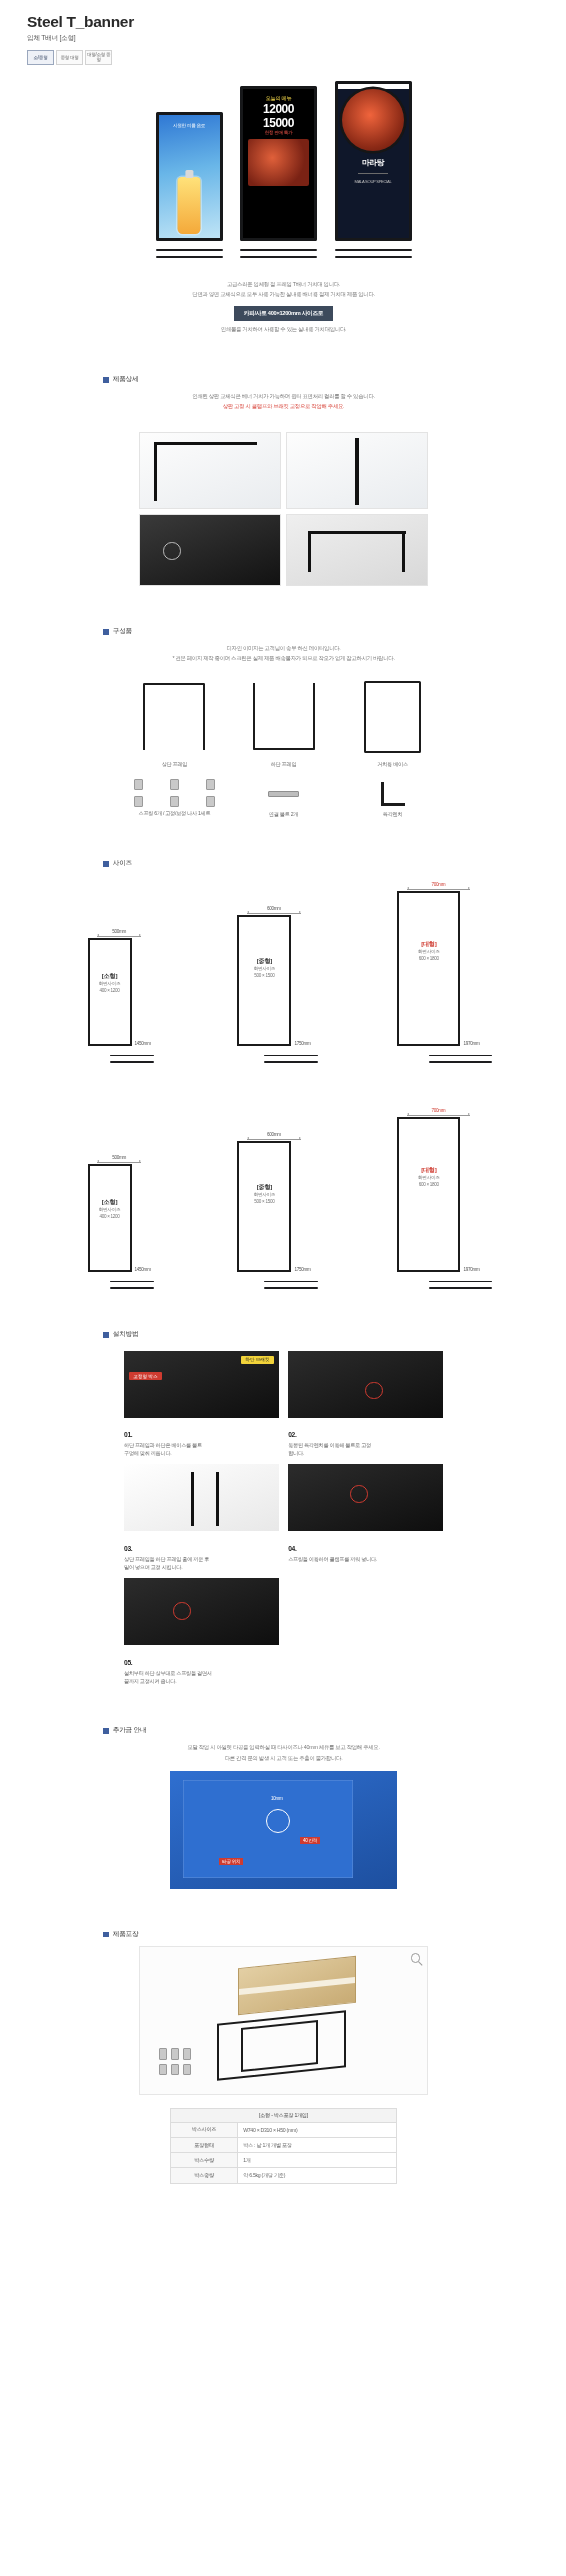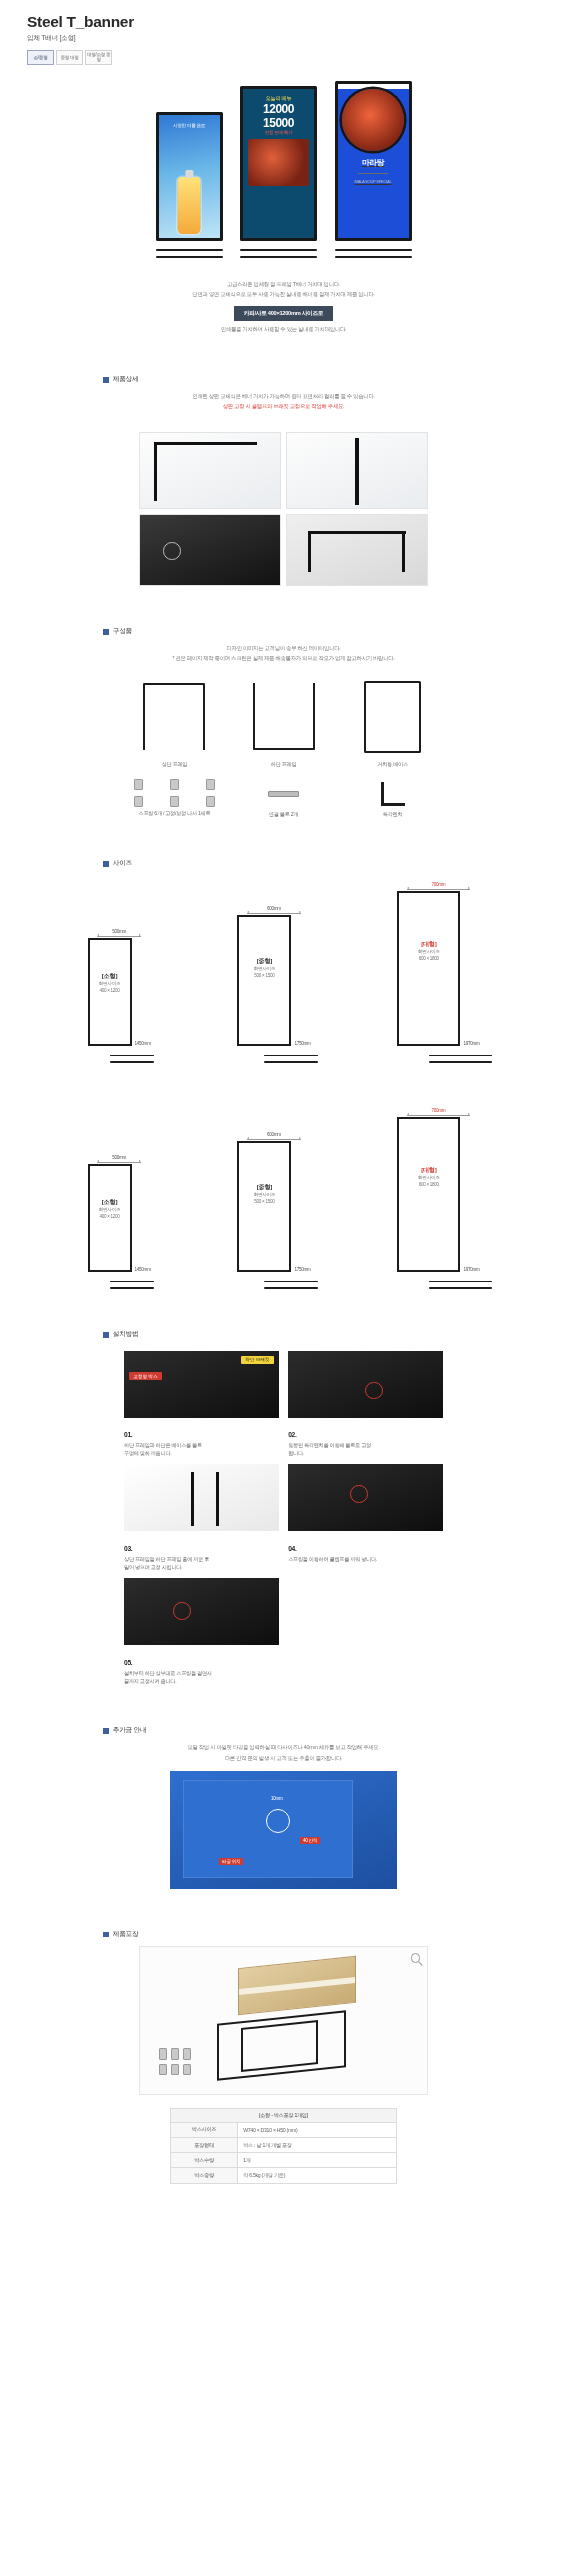--- a/index.html
+++ b/index.html
@@ -49,23 +49,23 @@
   }
   .standlegs:before { bottom:0; }
   .standlegs:after { bottom:7.2px; height:1.5px; }
 
   .panel { border:3.1px solid #17181a; border-radius:1.5px; overflow:hidden; position:relative; }
   .panel .inner { width:100%; height:100%; position:relative; }
 
   .p1 { width:67px; height:129px; }
   .p1 .inner { background:linear-gradient(170deg,#2f78d4 0%, #69b6e8 45%, #bfe4f6 100%); }
   .p2 { width:77px; height:155px; }
-  .p2 .inner { background:#0c4a6e; }
+  .p2 .inner { background:#000000; }
   .p3 { width:77px; height:160px; }
-  .p3 .inner { background:#1d4ed8;text-decoration:underline; }
+  .p3 .inner { background:#0f172a; }
 
   .drink {
     position:absolute; left:50%; bottom:4.1px; transform:translateX(-50%);
     width:23px; height:57px; background:linear-gradient(180deg,#ffe27a,#f4a93a);
     border-radius:4.1px 4.1px 5.2px 5.2px; box-shadow:0 0 0 1.5px rgba(255,255,255,.35);
   }
   .drink:after{
     content:""; position:absolute; left:50%; top:-6.2px; transform:translateX(-50%);
     width:8.2px; height:7.2px; background:#d9d9d9; border-radius:1.5px;
   }

